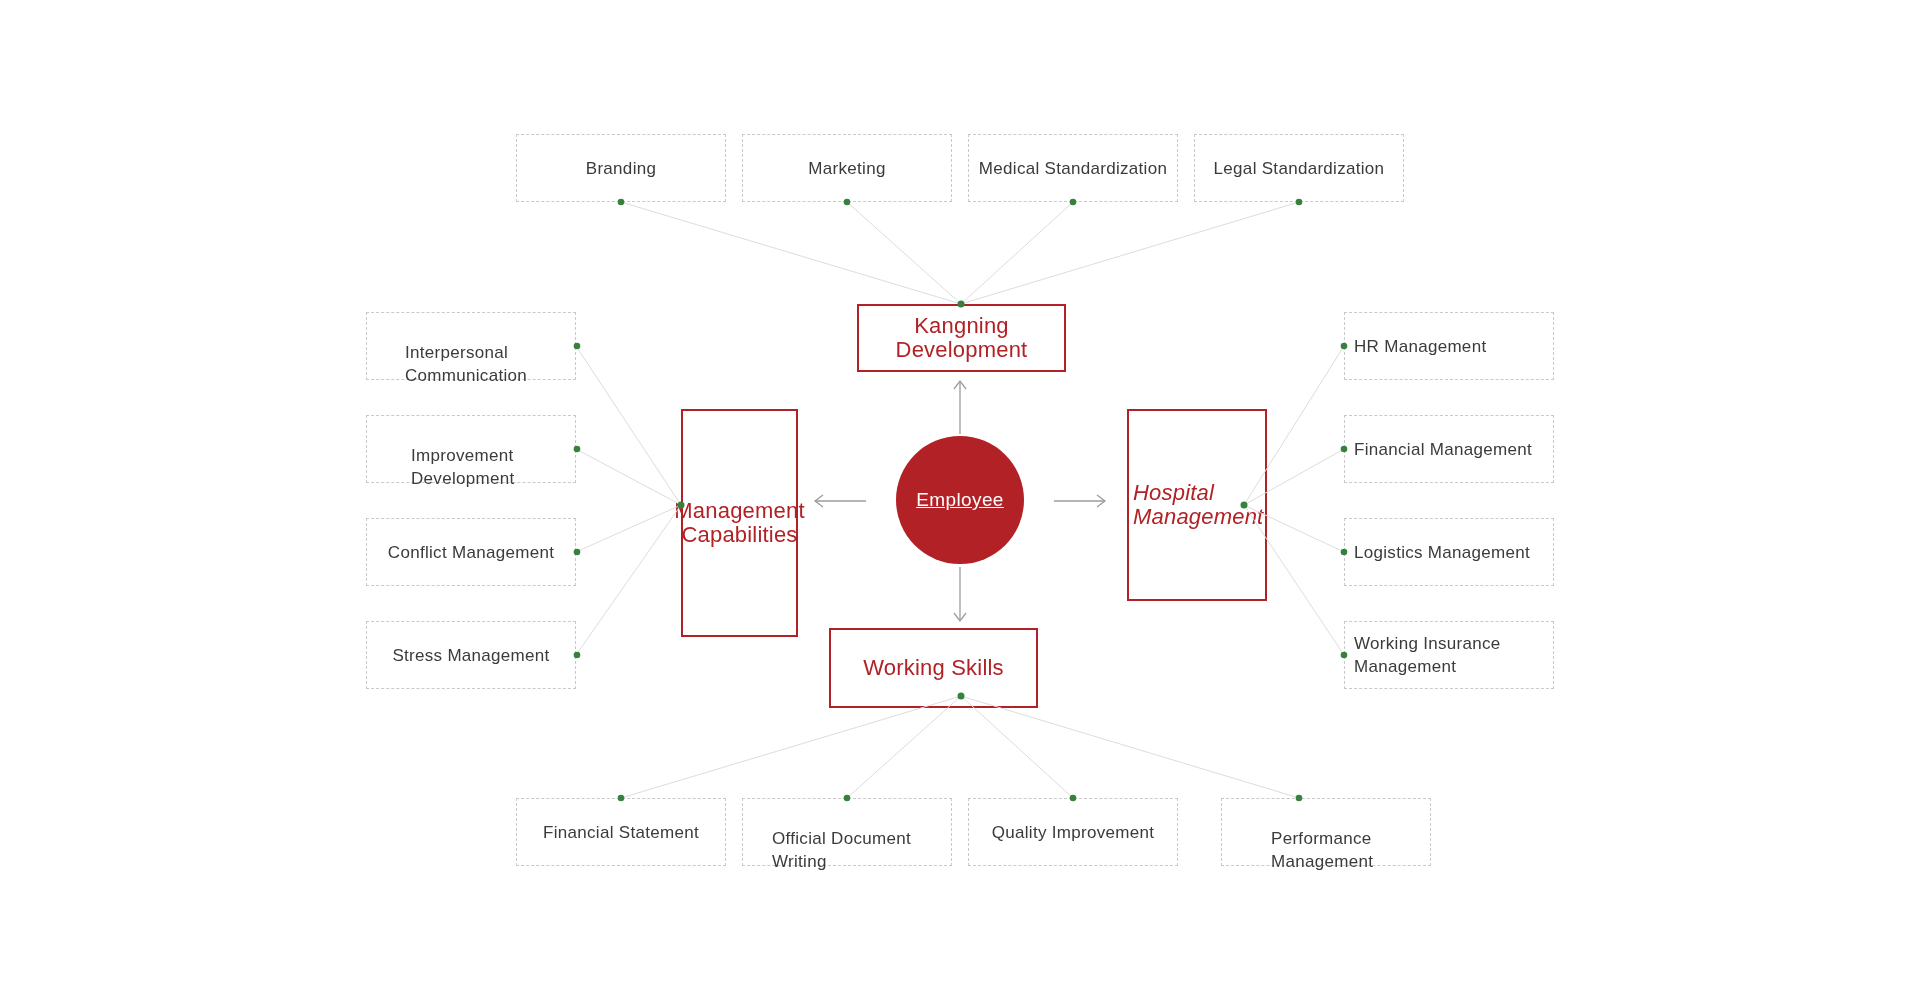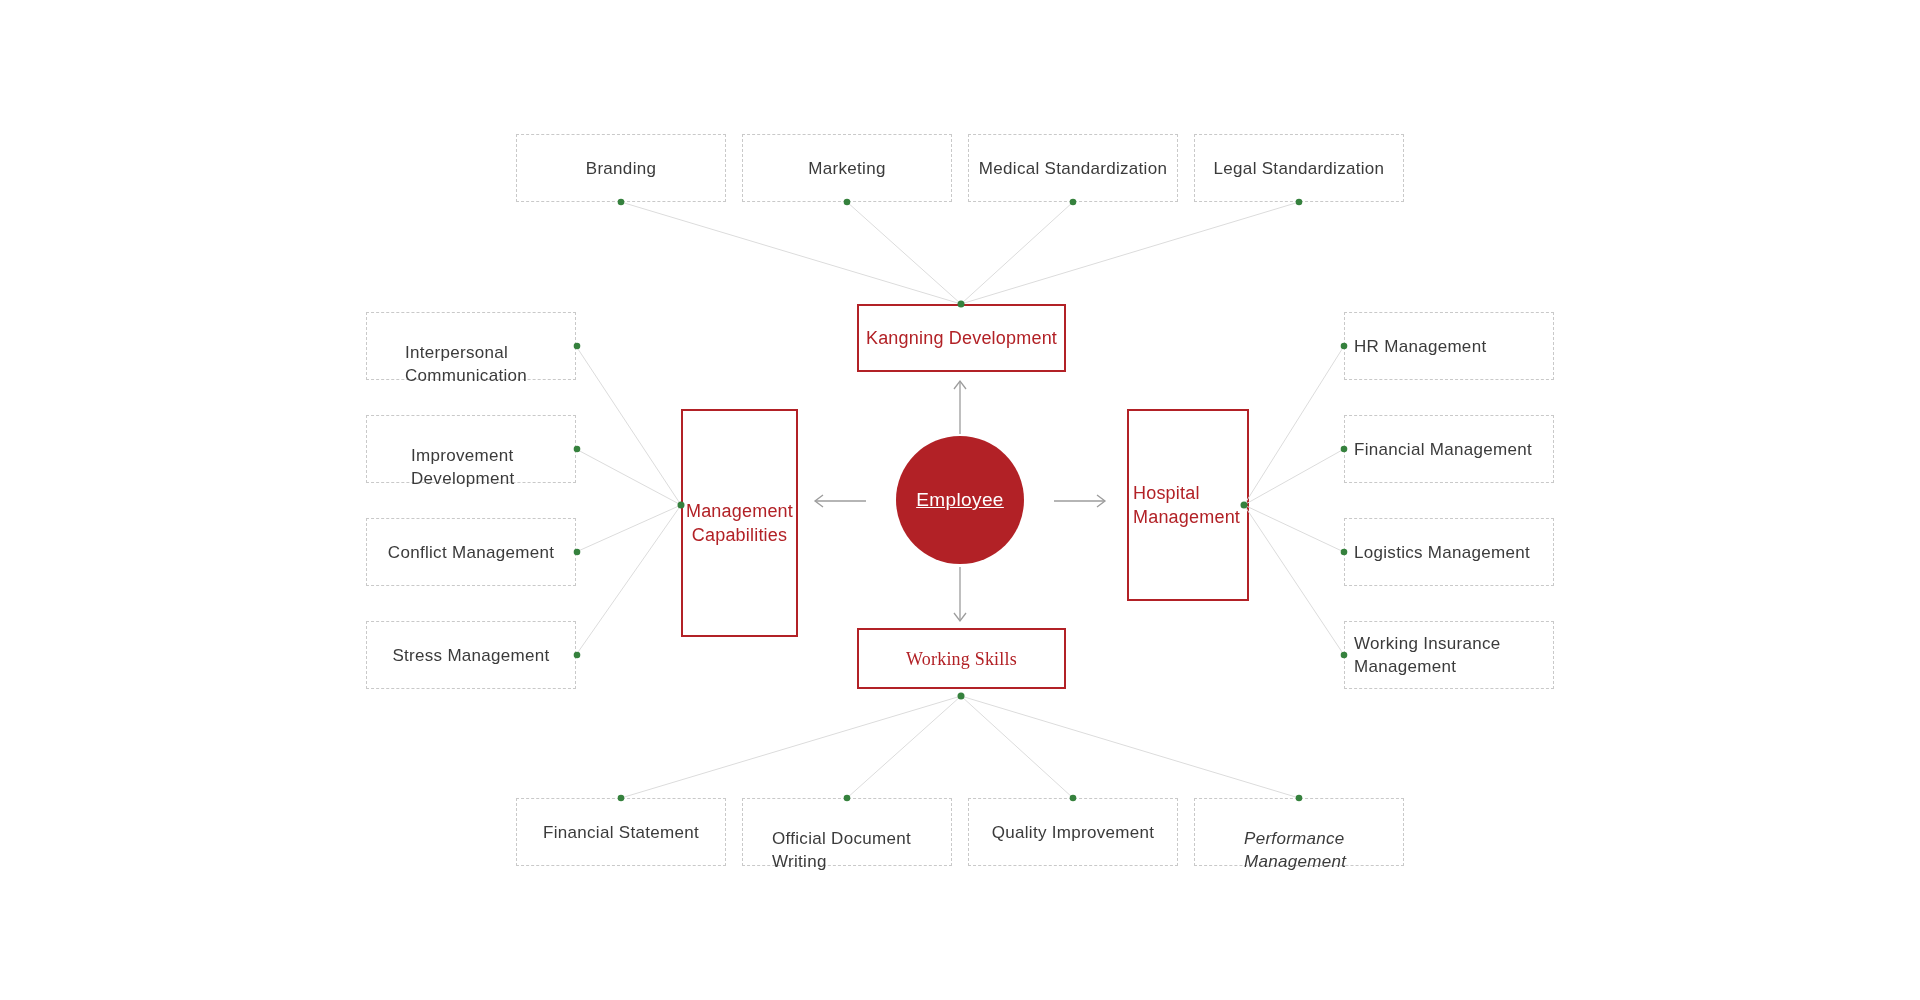--- a/index.html
+++ b/index.html
@@ -25,44 +25,44 @@
     text-align:center;background:transparent;
   }
   .leaf.left-align{justify-content:flex-start;text-align:left;padding-left:9px;}
   .leaf .wrap{display:inline-block;text-align:left;margin-top:36px;}
   .w132{width:132px;} .w120{width:120px;} .w150{width:150px;} .w110{width:110px;}
   
   .branch{
     position:absolute;box-sizing:border-box;background:#fff;
     border:2px solid var(--accent);color:var(--accent);
     display:flex;align-items:center;justify-content:center;
-    font-size:18px;line-height:24px;letter-spacing:.2px;text-align:center;
+    font-size:22px;line-height:24px;letter-spacing:.2px;text-align:center;
   }
   #branch-top{left:857px;top:304px;width:209px;height:68px;}
-  #branch-bottom{left:857px;top:628px;width:209px;height:61px;font-family:Liberation Serif, serif;}
+  #branch-bottom{left:829px;top:628px;width:209px;height:80px;}
   #branch-left{left:681px;top:409px;width:117px;height:228px;padding:0 1px;}
-  #branch-right{left:1127px;top:409px;width:122px;height:192px;justify-content:flex-start;text-align:left;padding-left:4px;}
+  #branch-right{left:1127px;top:409px;width:140px;height:192px;justify-content:flex-start;text-align:left;padding-left:4px;font-style:italic;}
   
   .center-circle{
     position:absolute;left:896px;top:436px;width:128px;height:128px;border-radius:50%;
     background:var(--accent);color:#ffffff;display:flex;align-items:center;justify-content:center;
     font-size:19px;letter-spacing:.4px;text-decoration:underline;
   }
   
   #leaf-t0{left:516px;top:134px;} #leaf-t1{left:742px;top:134px;}
   #leaf-t2{left:968px;top:134px;} #leaf-t3{left:1194px;top:134px;}
   
   #leaf-l0{left:366px;top:312px;} #leaf-l1{left:366px;top:415px;}
   #leaf-l2{left:366px;top:518px;} #leaf-l3{left:366px;top:621px;}
   
   #leaf-r0{left:1344px;top:312px;} #leaf-r1{left:1344px;top:415px;}
   #leaf-r2{left:1344px;top:518px;} #leaf-r3{left:1344px;top:621px;}
   
   #leaf-b0{left:516px;top:798px;} #leaf-b1{left:742px;top:798px;}
-  #leaf-b2{left:968px;top:798px;} #leaf-b3{left:1194px;top:798px;font-style:italic;}
+  #leaf-b2{left:968px;top:798px;} #leaf-b3{left:1221px;top:798px;}
   
   .overlay{position:absolute;left:0;top:0;pointer-events:none;}
   .connector{stroke:var(--line);stroke-width:1;}
   .arrow{stroke:var(--arrow);stroke-width:1.3;fill:none;}
   .dot{fill:var(--dot);}
 </style>
 </head>
 <body>
 
 <div class="canvas">

